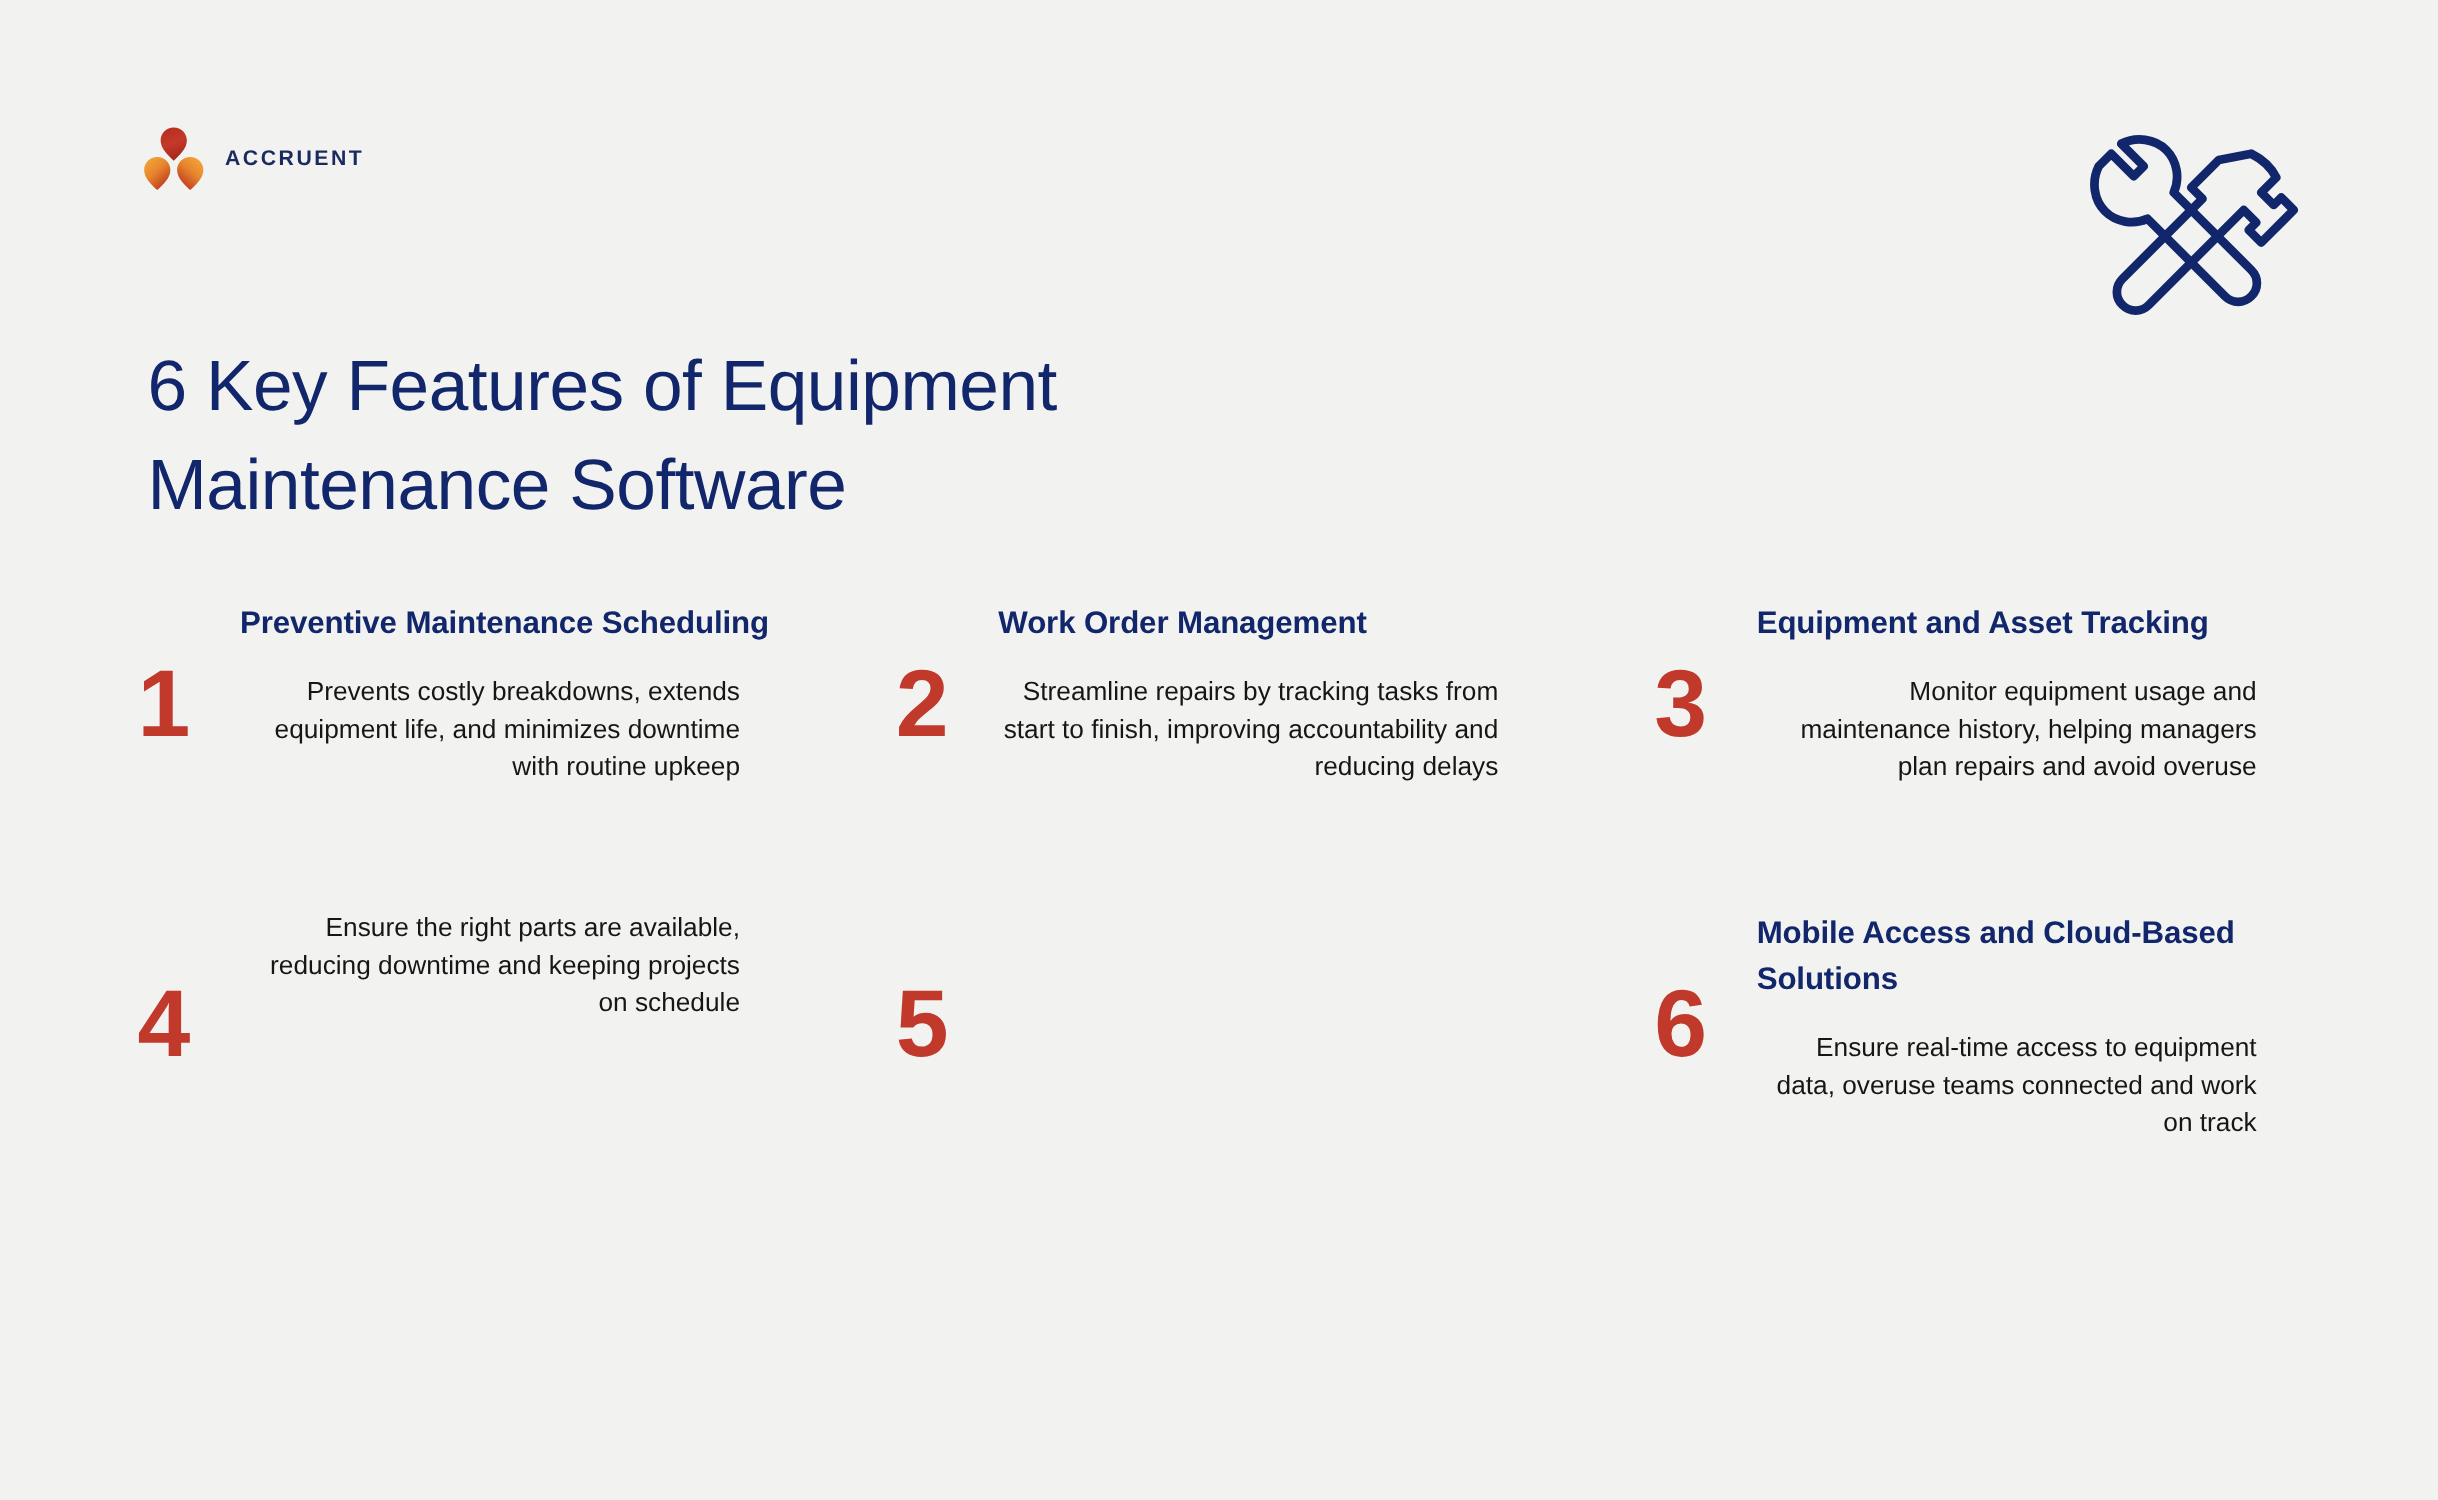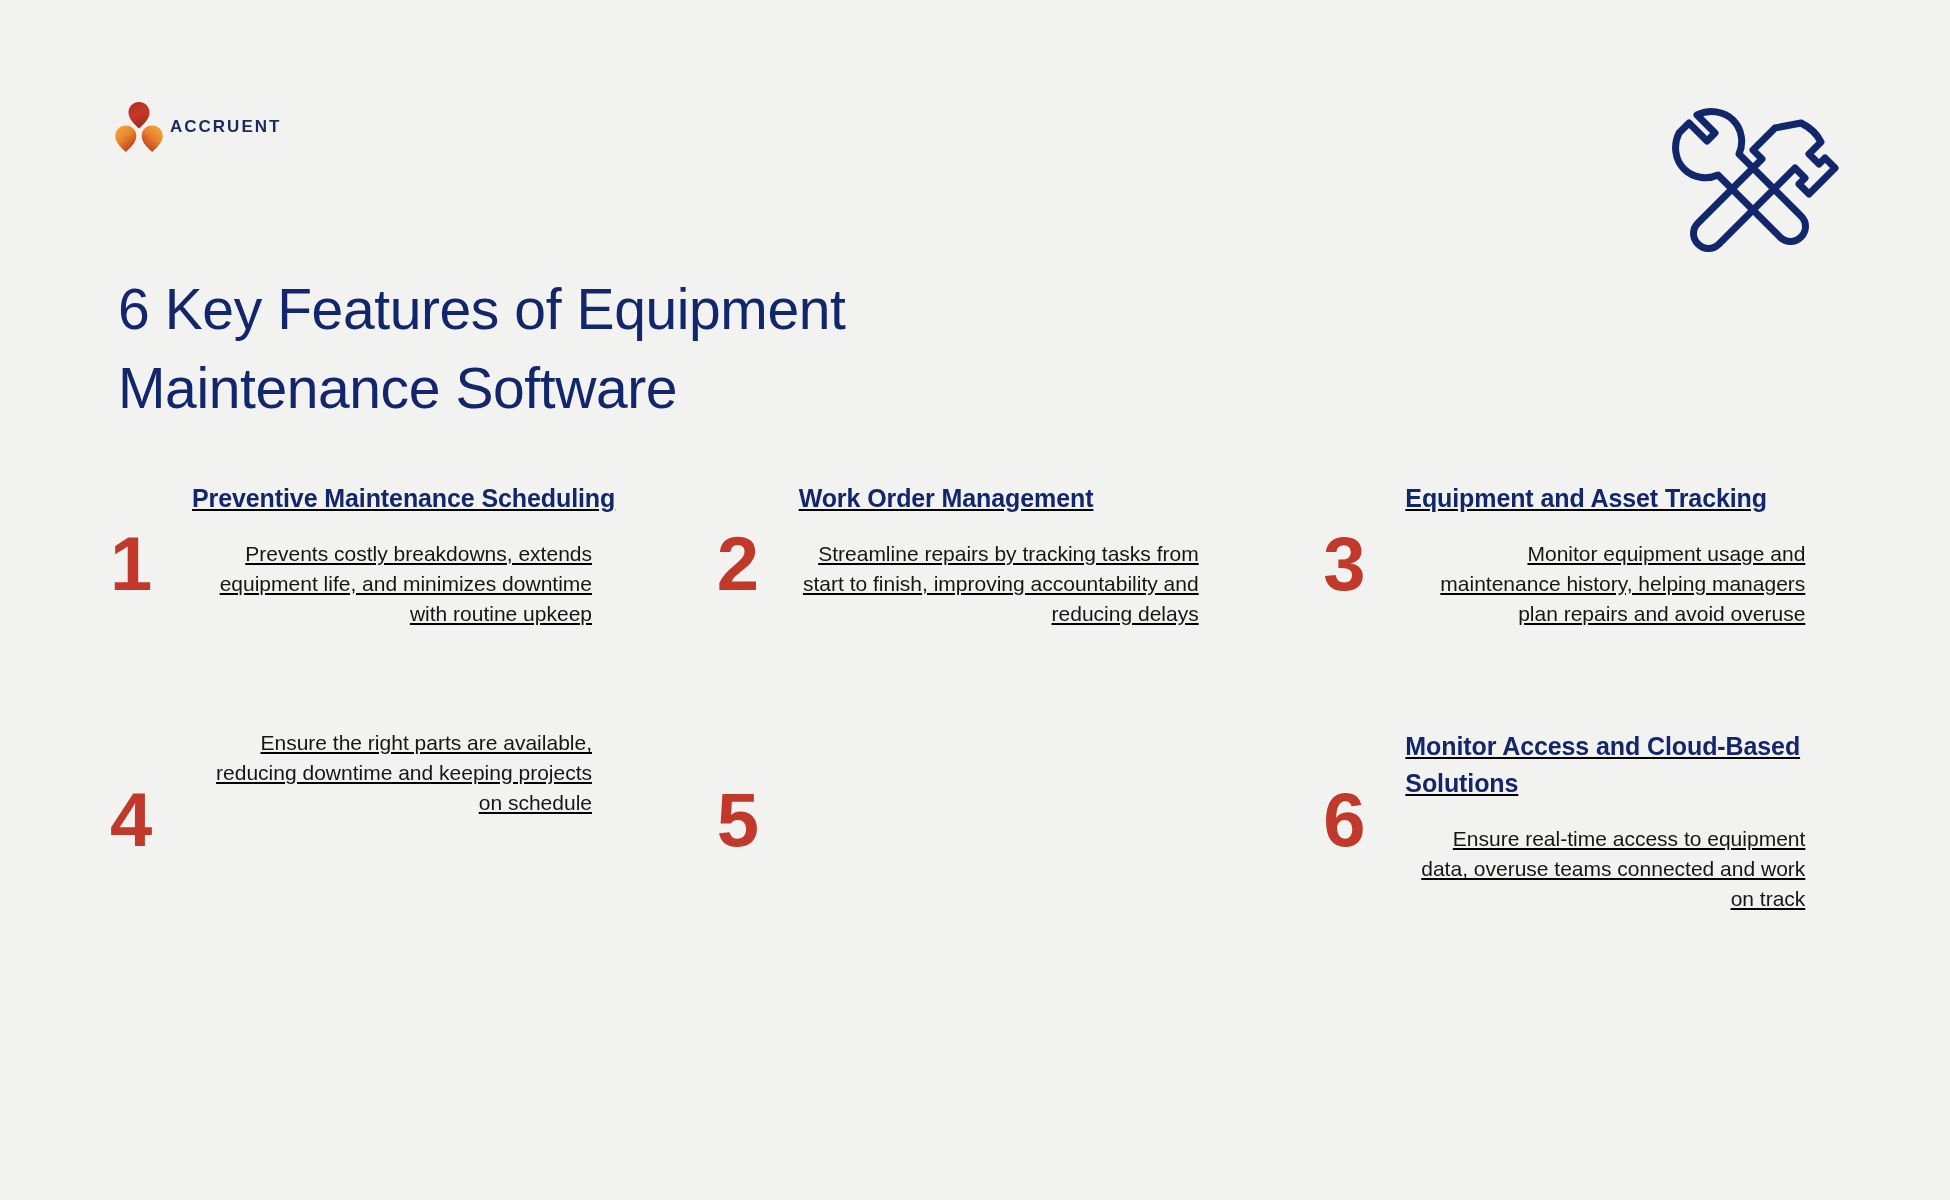--- a/index.html
+++ b/index.html
@@ -21,21 +21,21 @@
     top: 0; left: 0; right: 0;
     height: 400px;
   }
 
   .logo-block {
     position: absolute;
     left: 110px;
     top: 100px;
     display: flex;
     align-items: center;
-    gap: 2px;
+    gap: 12px;
   }
   .logo-mark {
     width: 58px;
     height: 56px;
     flex: 0 0 auto;
   }
   .logo-words {
     display: flex;
     flex-direction: column;
     line-height: 1;
@@ -102,21 +102,20 @@
     line-height: 1;
     flex: 0 0 62px;
     text-align: left;
     padding-top: 46px;
   }
   .feature.row2 .feature-num { padding-top: 54px; }
 
   .feature-body {
     flex: 1 1 auto;
     min-width: 0;
-    text-decoration: underline;
   }
 
   .feature-title {
     font-size: 25px;
     font-weight: bold;
     color: #12276b;
     line-height: 1.48;
     margin: 0 0 22px 0;
     letter-spacing: -0.1px;
   }
@@ -217,18 +216,18 @@
 
   <div class="feature row2">
     <div class="feature-num">5</div>
     <div class="feature-body">
     </div>
   </div>
 
   <div class="feature row2">
     <div class="feature-num">6</div>
     <div class="feature-body">
-      <h2 class="feature-title">Monitor Access and Cloud-Based Solutions</h2>
+      <h2 class="feature-title">Mobile Access and Cloud-Based Solutions</h2>
       <p class="feature-desc">Ensure real-time access to equipment data, overuse teams connected and work on track</p>
     </div>
   </div>
 
 </div>
 
 </body></html>

